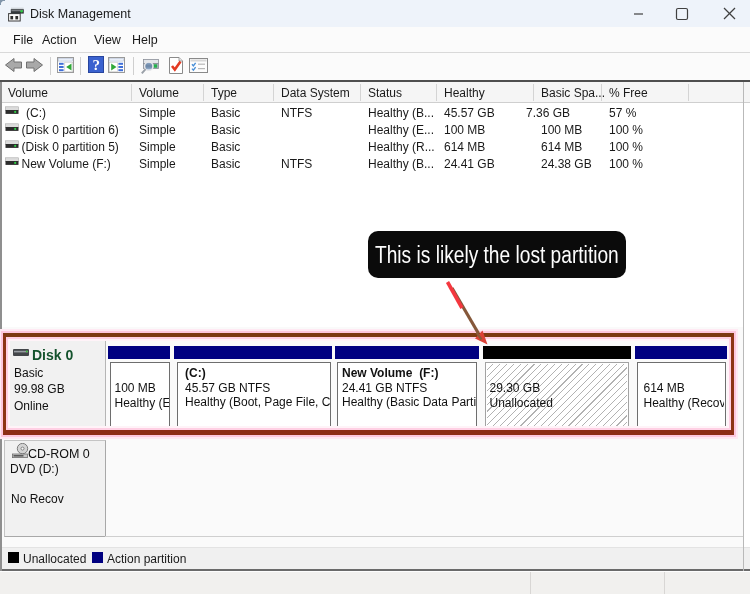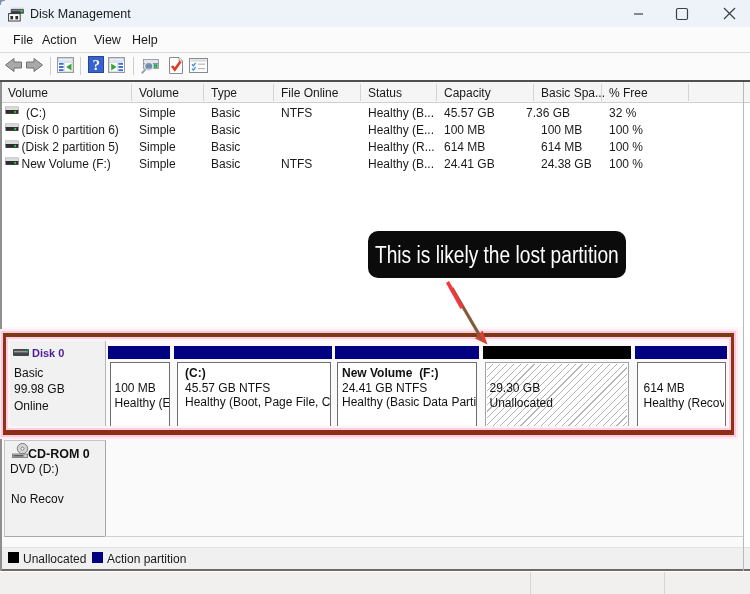--- a/index.html
+++ b/index.html
@@ -130,23 +130,23 @@
 </svg>
 <div class="abs tsep" style="left:50px"></div>
 <div class="abs tsep" style="left:80px"></div>
 <div class="abs tsep" style="left:133px"></div>
 <div class="abs" id="toolline"></div>
 
 <div class="abs" id="header"></div>
 <div class="abs hlbl" style="left:8px">Volume</div>
 <div class="abs hlbl" style="left:139px">Volume</div>
 <div class="abs hlbl" style="left:211px">Type</div>
-<div class="abs hlbl" style="left:281px">File Online</div>
+<div class="abs hlbl" style="left:281px">Data System</div>
 <div class="abs hlbl" style="left:368px">Status</div>
-<div class="abs hlbl" style="left:444px">Capacity</div>
+<div class="abs hlbl" style="left:444px">Healthy</div>
 <div class="abs hlbl" style="left:541px">Basic Spa...</div>
 <div class="abs hlbl" style="left:609px">% Free</div>
 <div class="abs hsep" style="left:131px"></div>
 <div class="abs hsep" style="left:203px"></div>
 <div class="abs hsep" style="left:273px"></div>
 <div class="abs hsep" style="left:360px"></div>
 <div class="abs hsep" style="left:436px"></div>
 <div class="abs hsep" style="left:533px"></div>
 <div class="abs hsep" style="left:601px"></div>
 <div class="abs hsep" style="left:688px"></div>
@@ -158,41 +158,41 @@
       <rect x="0.5" y="4" width="13" height="3.9" fill="#2d2d2d"></rect>
       <circle cx="10.2" cy="5.9" r="1.1" fill="#2ece44"></circle>
     </svg>
   <div class="abs cell" style="left:26px;top:106px">(C:)</div>
   <div class="abs cell" style="left:139px;top:106px">Simple</div>
   <div class="abs cell" style="left:211px;top:106px">Basic</div>
   <div class="abs cell" style="left:281px;top:106px">NTFS</div>
   <div class="abs cell" style="left:368px;top:106px">Healthy (B...</div>
   <div class="abs cell" style="left:444px;top:106px">45.57 GB</div>
   <div class="abs cell" style="left:526px;top:106px">7.36 GB</div>
-  <div class="abs cell" style="left:609px;top:106px">32 %</div>
+  <div class="abs cell" style="left:609px;top:106px">57 %</div>
 
   <svg class="abs" style="left:5px;top:123px" width="14" height="9" viewBox="0 0 14 9">
       <rect x="0.5" y="0.8" width="13" height="3.6" fill="#dcdcdc" stroke="#a8a8a8" stroke-width="0.6"></rect>
       <rect x="0.5" y="4" width="13" height="3.9" fill="#2d2d2d"></rect>
       <circle cx="10.2" cy="5.9" r="1.1" fill="#2ece44"></circle>
     </svg>
   <div class="abs cell" style="left:21.5px;top:123px">(Disk 0 partition 6)</div>
   <div class="abs cell" style="left:139px;top:123px">Simple</div>
   <div class="abs cell" style="left:211px;top:123px">Basic</div>
   <div class="abs cell" style="left:368px;top:123px">Healthy (E...</div>
   <div class="abs cell" style="left:444px;top:123px">100 MB</div>
   <div class="abs cell" style="left:541px;top:123px">100 MB</div>
   <div class="abs cell" style="left:609px;top:123px">100 %</div>
 
   <svg class="abs" style="left:5px;top:140px" width="14" height="9" viewBox="0 0 14 9">
       <rect x="0.5" y="0.8" width="13" height="3.6" fill="#dcdcdc" stroke="#a8a8a8" stroke-width="0.6"></rect>
       <rect x="0.5" y="4" width="13" height="3.9" fill="#2d2d2d"></rect>
       <circle cx="10.2" cy="5.9" r="1.1" fill="#2ece44"></circle>
     </svg>
-  <div class="abs cell" style="left:21.5px;top:140px">(Disk 2 partition 5)</div>
+  <div class="abs cell" style="left:21.5px;top:140px">(Disk 0 partition 5)</div>
   <div class="abs cell" style="left:139px;top:140px">Simple</div>
   <div class="abs cell" style="left:211px;top:140px">Basic</div>
   <div class="abs cell" style="left:368px;top:140px">Healthy (R...</div>
   <div class="abs cell" style="left:444px;top:140px">614 MB</div>
   <div class="abs cell" style="left:541px;top:140px">614 MB</div>
   <div class="abs cell" style="left:609px;top:140px">100 %</div>
 
   <svg class="abs" style="left:5px;top:156.5px" width="14" height="9" viewBox="0 0 14 9">
       <rect x="0.5" y="0.8" width="13" height="3.6" fill="#dcdcdc" stroke="#a8a8a8" stroke-width="0.6"></rect>
       <rect x="0.5" y="4" width="13" height="3.9" fill="#2d2d2d"></rect>
@@ -210,21 +210,21 @@
 
 <div class="abs" id="bottompane"></div>
 <div id="disk0">
 
   <div class="abs panel" style="left:3.5px;top:339px;width:102px;height:95px;"></div>
   <svg class="abs" style="left:13px;top:348px" width="17" height="10" viewBox="0 0 17 10">
       <rect x="0" y="1" width="16" height="7" rx="1" fill="#43464a"></rect>
       <rect x="1" y="2.8" width="14" height="1.6" fill="#989da3"></rect>
       <circle cx="13.8" cy="3.4" r="0.9" fill="#35c035"></circle>
     </svg>
-  <div class="abs" style="left:32px;top:347px;font-size:11px;font-weight:bold;color:#4c1d95">Disk 0</div>
+  <div class="abs" style="left:32px;top:347px;font-size:14px;font-weight:bold;color:#14532d">Disk 0</div>
   <div class="abs ptxt" style="left:14px;top:365.5px">Basic</div>
   <div class="abs ptxt" style="left:14px;top:382px">99.98 GB</div>
   <div class="abs ptxt" style="left:14px;top:398.5px">Online</div>
 
   <div class="abs band" style="left:108px;top:346px;width:62px;background:#000081;"></div>
   <div class="abs pbox" style="left:110px;top:361.5px;width:60px;height:68px;"></div>
   <div class="abs ptxt" style="left:114.5px;top:381px;width:54px;overflow:hidden;white-space:nowrap">100 MB<br>Healthy (E</div>
 
   <div class="abs band" style="left:174px;top:346px;width:158px;background:#000081;"></div>
   <div class="abs pbox" style="left:176.5px;top:361.5px;width:154px;height:68px;"></div>
@@ -245,21 +245,21 @@
 </div>
 <div id="cdrom">
   <div class="abs panel" style="left:3.5px;top:439.5px;width:102px;height:97px;border-color:#c4c4c4 #a8a8a8 #a8a8a8 #c4c4c4;"></div>
   <div class="abs" style="left:105px;top:535.5px;width:638px;height:1px;background:#cfcfcf;"></div>
   <svg class="abs" style="left:12px;top:443px" width="18" height="16" viewBox="0 0 18 16">
       <circle cx="10.5" cy="5.6" r="5.2" fill="#d4d4d4" stroke="#6f6f6f" stroke-width="0.9"></circle>
       <circle cx="10.5" cy="5.6" r="1.5" fill="#f8f8f8" stroke="#6f6f6f" stroke-width="0.8"></circle>
       <rect x="0.5" y="11" width="15" height="3.6" fill="#c9c9c9" stroke="#6f6f6f" stroke-width="0.8"></rect>
       <rect x="1.5" y="12" width="10" height="1.6" fill="#5a5a5a"></rect>
     </svg>
-  <div class="abs" style="left:28px;top:446.5px;font-size:12.5px;font-weight:bold;color:#111">CD-ROM 0</div>
+  <div class="abs" style="left:28px;top:446.5px;font-size:12.5px;font-weight:normal;color:#111">CD-ROM 0</div>
   <div class="abs ptxt" style="left:10px;top:462px">DVD (D:)</div>
   <div class="abs ptxt" style="left:11px;top:492px">No Recov</div>
 </div>
 
 <div class="abs" id="legend"></div>
 <div class="abs" style="left:8px;top:552px;width:11px;height:11px;background:#000"></div>
 <div class="abs cell" style="left:23px;top:552px">Unallocated</div>
 <div class="abs" style="left:92px;top:552px;width:11px;height:11px;background:#000080"></div>
 <div class="abs cell" style="left:107px;top:552px">Action partition</div>
 <div class="abs" id="statline"></div>

